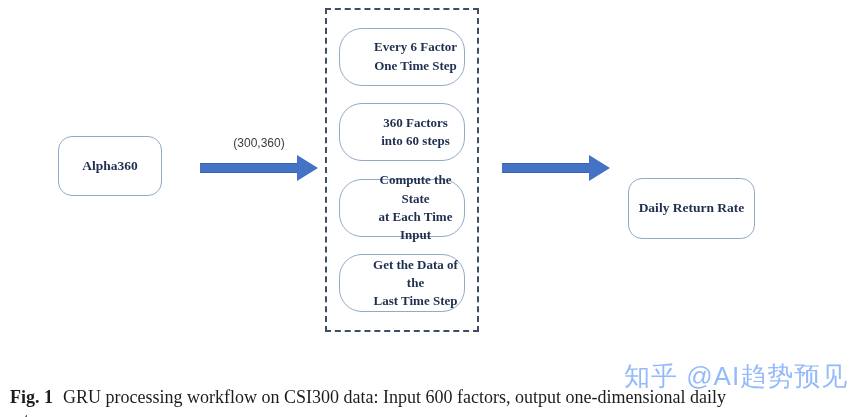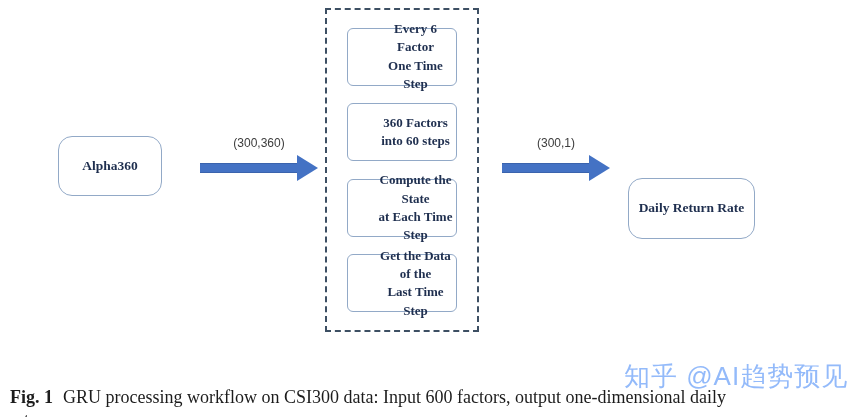--- a/index.html
+++ b/index.html
@@ -38,24 +38,24 @@
     width: 154px; height: 324px;
     border: 2px dashed #3d4f63;
     background: #ffffff;
     box-sizing: border-box;
     display: flex;
     flex-direction: column;
     align-items: center;
     justify-content: space-evenly;
   }
   .step-box {
-    width: 110px;
+    width: 126px;
     height: 58px;
     border: 1.4px solid #92a9c7;
-    border-radius: 6px;
+    border-radius: 23px;
     background: #ffffff;
     display: flex;
     align-items: center;
     justify-content: center;
     text-align: center;
     color: #1f2f4f;
     font-weight: bold;
     font-size: 13px;
     line-height: 1.4;
     white-space: pre-line;
@@ -139,26 +139,25 @@
     <div class="shaft"></div>
     <div class="head"></div>
   </div>
 
   <div class="dashed-group">
     <div class="step-box">Every 6 Factor
 One Time Step</div>
     <div class="step-box">360 Factors
 into 60 steps</div>
     <div class="step-box">Compute the State
-at Each Time Step</div>
+at Each Time Input</div>
     <div class="step-box">Get the Data of the
 Last Time Step</div>
   </div>
 
-  <div class="arrow-label" id="arrow-2-label">(300,1)</div>
   <div class="arrow" id="arrow-2">
     <div class="shaft"></div>
     <div class="head"></div>
   </div>
 
   <div class="node" id="node-output">
     <span>Daily Return Rate</span>
   </div>
 
   <p class="caption">

